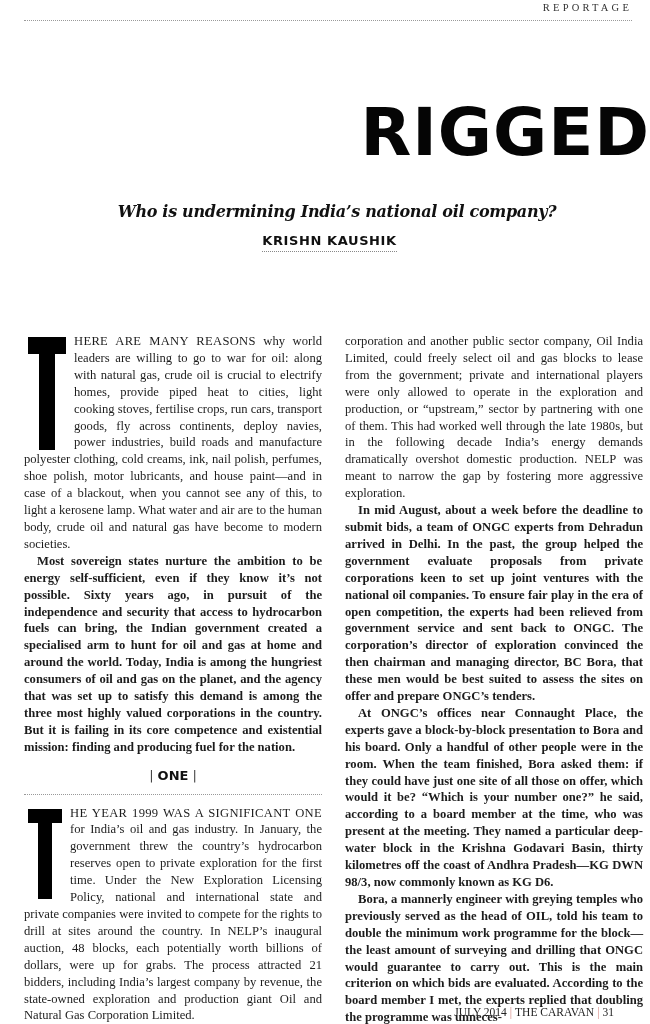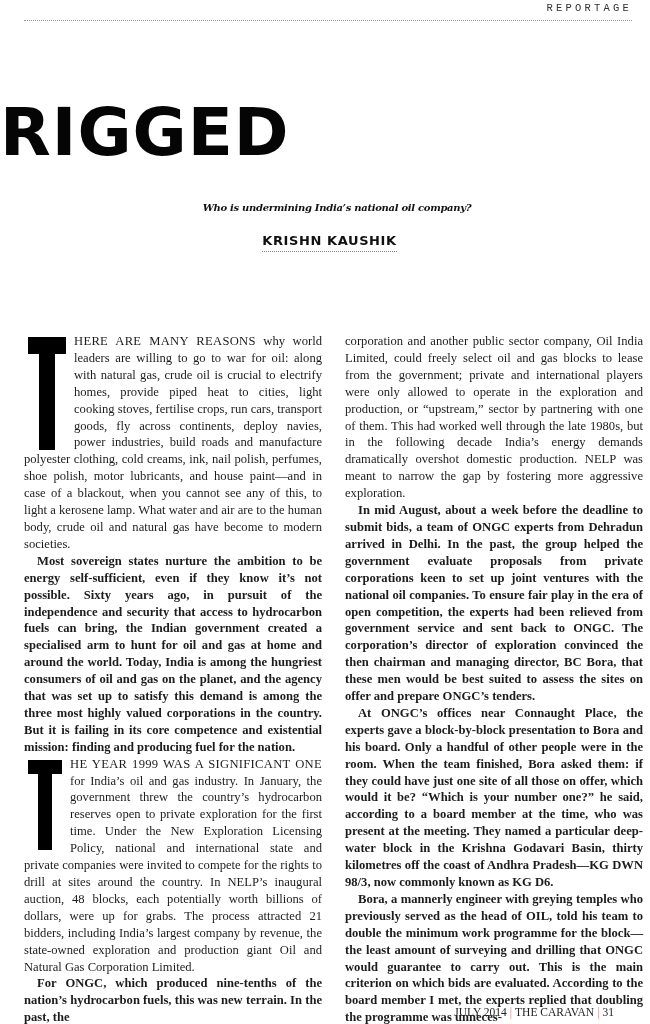--- a/index.html
+++ b/index.html
@@ -3,32 +3,32 @@
 <meta charset="utf-8">
 <style>
   html, body { margin: 0; padding: 0; background: #ffffff; }
   body { width: 650px; height: 1024px; position: relative; overflow: hidden; color: #1a1a1a; }
   .section-header {
     position: absolute; left: 24px; right: 18px; top: 0; height: 20px;
     border-bottom: 1px dotted #9a9a9a;
   }
   .section-label {
     position: absolute; right: 0; top: 2px;
-    font-family: Liberation Mono, monospace; font-size: 10.5px; letter-spacing: 3.2px;
+    font-family: Liberation Serif, serif; font-size: 10.5px; letter-spacing: 3.2px;
     color: #333;
   }
   .title {
-    position: absolute; left: 0; right: 0; top: 100px; text-align: left;
+    position: absolute; left: 0; right: 0; top: 100px; text-align: right;
     font-family: "DejaVu Sans", sans-serif; font-weight: bold; font-size: 66px;
     letter-spacing: 1px; color: #050505; line-height: 1;
   }
   .subtitle {
     position: absolute; left: 0; right: 0; top: 202px; text-align: center;
     font-family: "DejaVu Serif", serif; font-style: italic; font-weight: bold;
-    font-size: 10px; color: #111; letter-spacing: -0.3px; margin-left: 24px;
+    font-size: 16px; color: #111; letter-spacing: -0.3px; margin-left: 24px;
   }
   .byline-wrap { position: absolute; left: 0; right: 0; top: 231px; text-align: center; margin-left: 9px; }
   .byline {
     display: inline-block; font-family: "DejaVu Sans", sans-serif; font-weight: bold;
     font-size: 13px; letter-spacing: 0.6px; color: #111; padding-bottom: 3px;
     border-bottom: 1px dotted #888;
   }
   .col {
     position: absolute; top: 333px; width: 298px;
     font-family: "Liberation Serif", serif; font-size: 12.6px; line-height: 16.9px;
@@ -81,20 +81,23 @@
 
 <div class="col left">
   <p>
     <span class="dropcap" aria-label="T">
       <span class="bar-top"></span>
       <span class="bar-stem"></span>
     </span><span class="smallcaps">HERE ARE MANY REASONS</span><span> why world leaders are willing to go to war for oil: along with natural gas, crude oil is crucial to electrify homes, provide piped heat to cities, light cooking stoves, fertilise crops, run cars, transport goods, fly across continents, deploy navies, power industries, build roads and manufacture polyester clothing, cold creams, ink, nail polish, perfumes, shoe polish, motor lubricants, and house paint—and in case of a blackout, when you cannot see any of this, to light a kerosene lamp. What water and air are to the human body, crude oil and natural gas have become to modern societies.</span>
   </p>
   <p class="indent">Most sovereign states nurture the ambition to be energy self-sufficient, even if they know it’s not possible. Sixty years ago, in pursuit of the independence and security that access to hydrocarbon fuels can bring, the Indian government created a specialised arm to hunt for oil and gas at home and around the world. Today, India is among the hungriest consumers of oil and gas on the planet, and the agency that was set up to satisfy this demand is among the three most highly valued corporations in the country. But it is failing in its core competence and existential mission: finding and producing fuel for the nation.</p>
 
+  <div class="section-break">
+    <span class="pipe">|</span><span>ONE</span><span class="pipe">|</span>
+  </div>
 
   <p>
     <span class="dropcap small" aria-label="T">
       <span class="bar-top"></span>
       <span class="bar-stem"></span>
     </span><span class="smallcaps">HE YEAR 1999 WAS A SIGNIFICANT ONE</span><span> for India’s oil and gas industry. In January, the government threw the country’s hydrocarbon reserves open to private exploration for the first time. Under the New Exploration Licensing Policy, national and international state and private companies were invited to compete for the rights to drill at sites around the country. In NELP’s inaugural auction, 48 blocks, each potentially worth billions of dollars, were up for grabs. The process attracted 21 bidders, including India’s largest company by revenue, the state-owned exploration and production giant Oil and Natural Gas Corporation Limited.</span>
   </p>
   <p class="indent">For ONGC, which produced nine-tenths of the nation’s hydrocarbon fuels, this was new terrain. In the past, the</p>
 </div>
 

